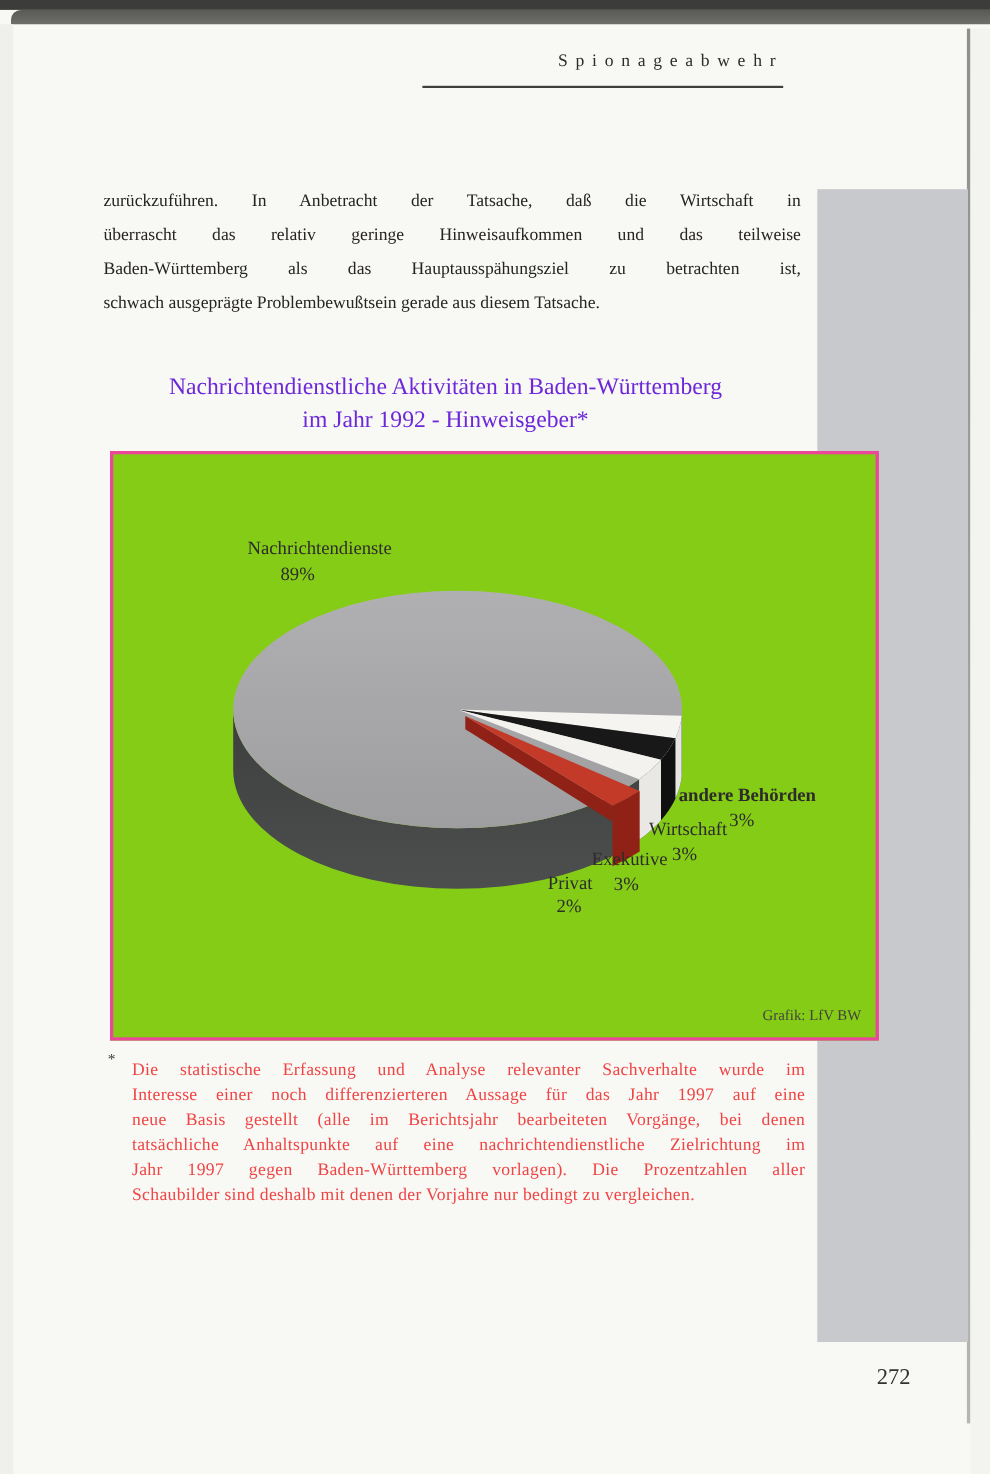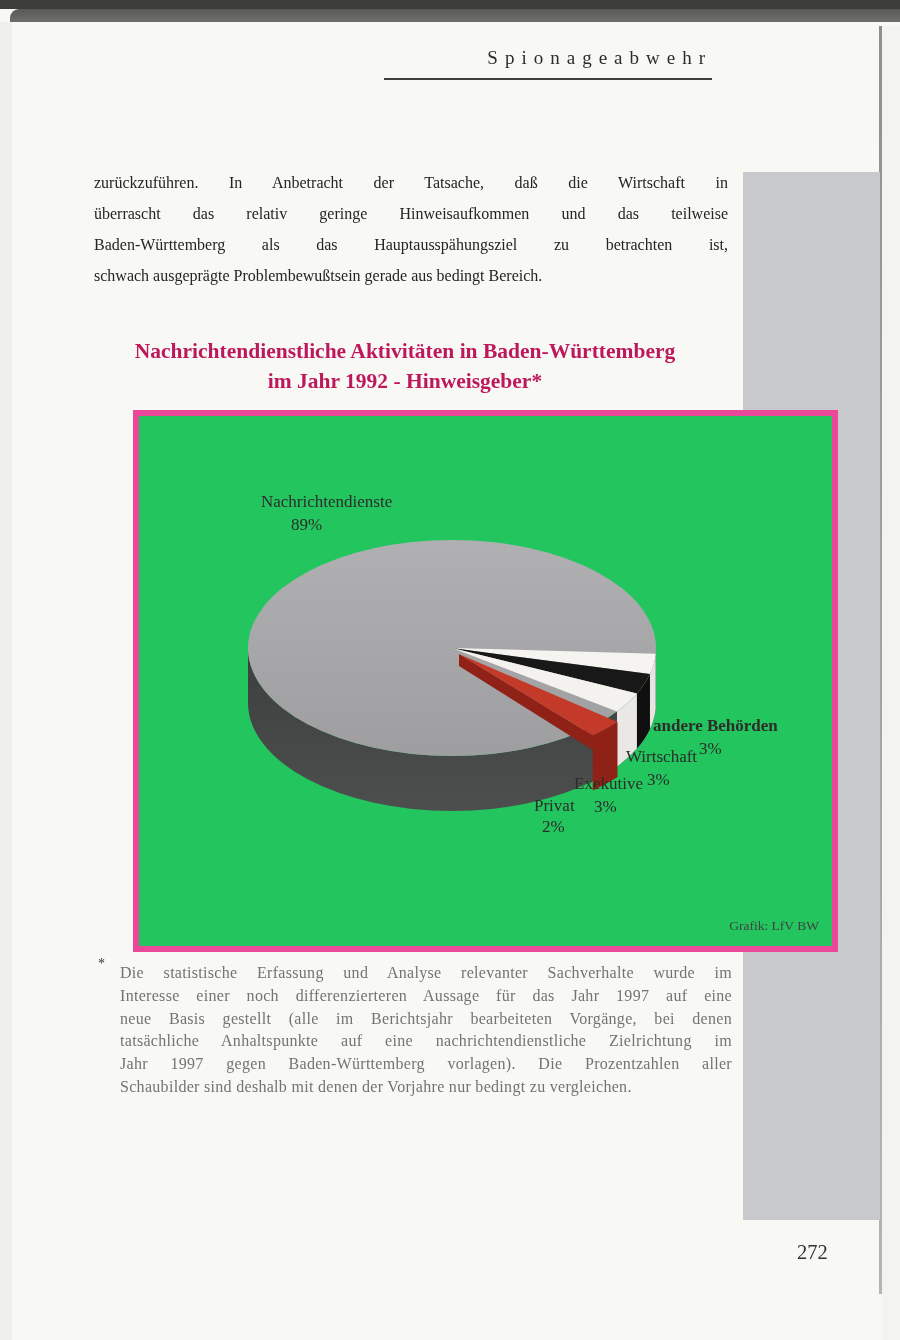--- a/index.html
+++ b/index.html
@@ -9,43 +9,43 @@
   
   .edge-top1{position:absolute;top:0;left:0;width:900px;height:9px;background:#3c3c3a;}
   .edge-top2{position:absolute;top:9px;left:10px;right:0;height:13px;background:linear-gradient(#595956,#6e6e6a);border-top-left-radius:9px;}
   .edge-left{position:absolute;top:22px;left:0;width:12px;height:1318px;background:#efefec;}
   .page-edge{position:absolute;top:26px;left:879px;width:3px;height:1268px;background:linear-gradient(#8f8f8d,#b5b5b2);}
   .edge-right{position:absolute;top:26px;left:882px;width:18px;height:1314px;background:#f3f3f0;}
   .side-band{position:absolute;left:743px;top:172px;width:137px;height:1048px;background:#c8c9cd;z-index:1;}
 
   
   .header-title{position:absolute;top:47px;left:380px;width:332px;text-align:right;
-    font-size:19px;letter-spacing:7px;color:#2e2c2a;z-index:2;}
+    font-size:16px;letter-spacing:7px;color:#2e2c2a;z-index:2;}
   .header-rule{position:absolute;top:78px;left:384px;width:328px;height:2px;background:#413f3d;z-index:2;}
 
   
   .intro{position:absolute;top:167px;left:94px;width:634px;font-size:16px;line-height:31px;color:#262422;z-index:2;}
   .jline{text-align:justify;text-align-last:justify;}
   .jline.last{text-align-last:left;}
 
   
   .chart-title{position:absolute;top:336px;left:55px;width:700px;text-align:center;
-    font-weight:bold;font-size:21.5px;line-height:30px;color:#be185d;z-index:2;}
+    font-weight:normal;font-size:21.5px;line-height:30px;color:#6d28d9;z-index:2;}
 
   
   .chart-frame{position:absolute;left:100px;top:410px;width:693px;height:530px;
-    background:#22c55e;border:6px solid #ec4899;z-index:2;margin-left:33px;}
+    background:#84cc16;border:3px solid #ec4899;z-index:2;}
   .chart-frame svg{position:absolute;left:0;top:0;}
   .plabel{position:absolute;font-size:17px;color:#2e2c2a;white-space:nowrap;}
   .credit{position:absolute;right:13px;top:502px;font-size:13.5px;color:#44423f;}
 
   
   .fn-marker{position:absolute;left:98px;top:956px;font-size:14px;color:#3a3836;z-index:2;}
   .footnote{position:absolute;left:120px;top:962px;width:612px;font-size:16px;line-height:22.8px;
-    letter-spacing:.3px;color:#737373;z-index:2;}
+    letter-spacing:.3px;color:#ef4444;z-index:2;}
 
   .page-number{position:absolute;left:797px;top:1241px;font-size:20.5px;color:#33312f;z-index:2;}
 </style>
 </head>
 <body>
 
 <div class="scan">
 
   <div class="edge-top1"></div>
   <div class="edge-top2"></div>
@@ -54,21 +54,21 @@
   <div class="page-edge"></div>
   <div class="side-band"></div>
 
   <div class="header-title">Spionageabwehr</div>
   <div class="header-rule"></div>
 
   <div class="intro">
     <div class="jline">zurückzuführen. In Anbetracht der Tatsache, daß die Wirtschaft in</div>
     <div class="jline">überrascht das relativ geringe Hinweisaufkommen und das teilweise</div>
     <div class="jline">Baden-Württemberg als das Hauptausspähungsziel zu betrachten ist,</div>
-    <div class="jline last">schwach ausgeprägte Problembewußtsein gerade aus bedingt Bereich.</div>
+    <div class="jline last">schwach ausgeprägte Problembewußtsein gerade aus diesem Tatsache.</div>
   </div>
 
   <div class="chart-title">
     <div>Nachrichtendienstliche Aktivitäten in Baden-Württemberg</div>
     <div>im Jahr 1992 - Hinweisgeber*</div>
   </div>
 
   <div class="chart-frame">
     <svg width="693" height="528" viewBox="0 0 693 528">
       <defs>

